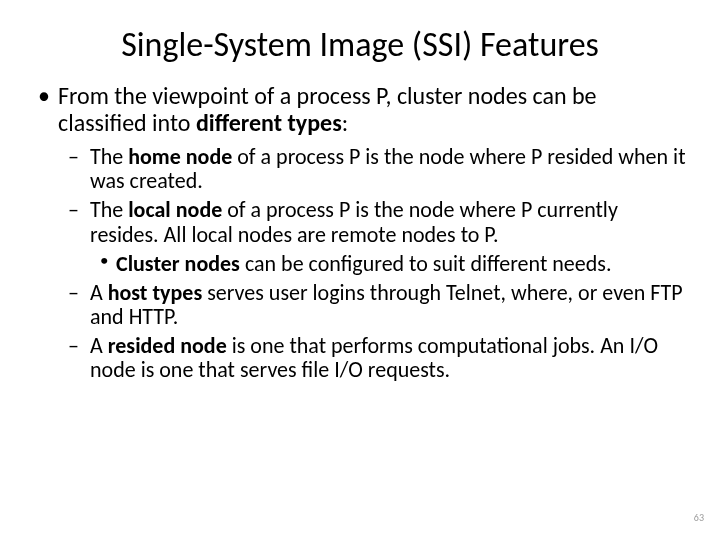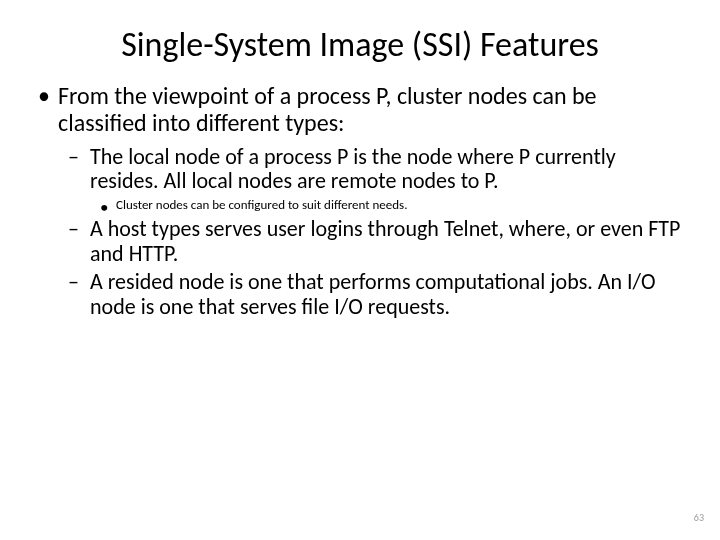--- a/index.html
+++ b/index.html
@@ -18,43 +18,46 @@
     }
     ul.lvl1 { list-style: none; padding-left: 26px; }
     ul.lvl1 > li { position: relative; font-size: 24px; line-height: 1.12; margin-bottom: 8px; }
     ul.lvl1 > li::before { content: "•"; position: absolute; left: -20px; top: 0; font-size: 24px; }
 
     ul.lvl2 { list-style: none; padding-left: 32px; margin-top: 8px; }
     ul.lvl2 > li { position: relative; font-size: 22px; line-height: 1.12; margin-bottom: 4px; }
     ul.lvl2 > li::before { content: "–"; position: absolute; left: -22px; top: 0; font-size: 22px; }
 
     ul.lvl3 { list-style: none; padding-left: 26px; margin-top: 4px; margin-bottom: 4px; }
-    ul.lvl3 > li { position: relative; font-size: 13px; line-height: 1.15; margin-bottom: 4px; }
+    ul.lvl3 > li { position: relative; font-size: 22px; line-height: 1.15; margin-bottom: 4px; }
     ul.lvl3 > li::before { content: "•"; position: absolute; left: -16px; top: 0; font-size: 17px; }
 
-    b { font-weight: 400; }
+    b { font-weight: 700; }
     .pagenum {
       position: absolute;
       bottom: 16px;
       right: 16px;
       font-size: 10px;
       color: #9a9a9a;
     }
   </style>
 </head>
 <body>
 
 <div class="slide">
   <h1 class="title">Single-System Image (SSI) Features</h1>
 
   <ul class="lvl1">
     <li>
       <span>From the viewpoint of a process P, cluster nodes can be classified into </span><b>different types</b><span>:</span>
 
       <ul class="lvl2">
+        <li>
+          <span>The </span><b>home node</b><span> of a process P is the node where P resided when it was created.</span>
+        </li>
         <li>
           <span>The </span><b>local node</b><span> of a process P is the node where P currently resides. All local nodes are remote nodes to P.</span>
           <ul class="lvl3">
             <li>
               <b>Cluster nodes</b><span> can be configured to suit different needs.</span>
             </li>
           </ul>
         </li>
         <li>
           <span>A </span><b>host types</b><span> serves user logins through Telnet, where, or even FTP and HTTP.</span>

